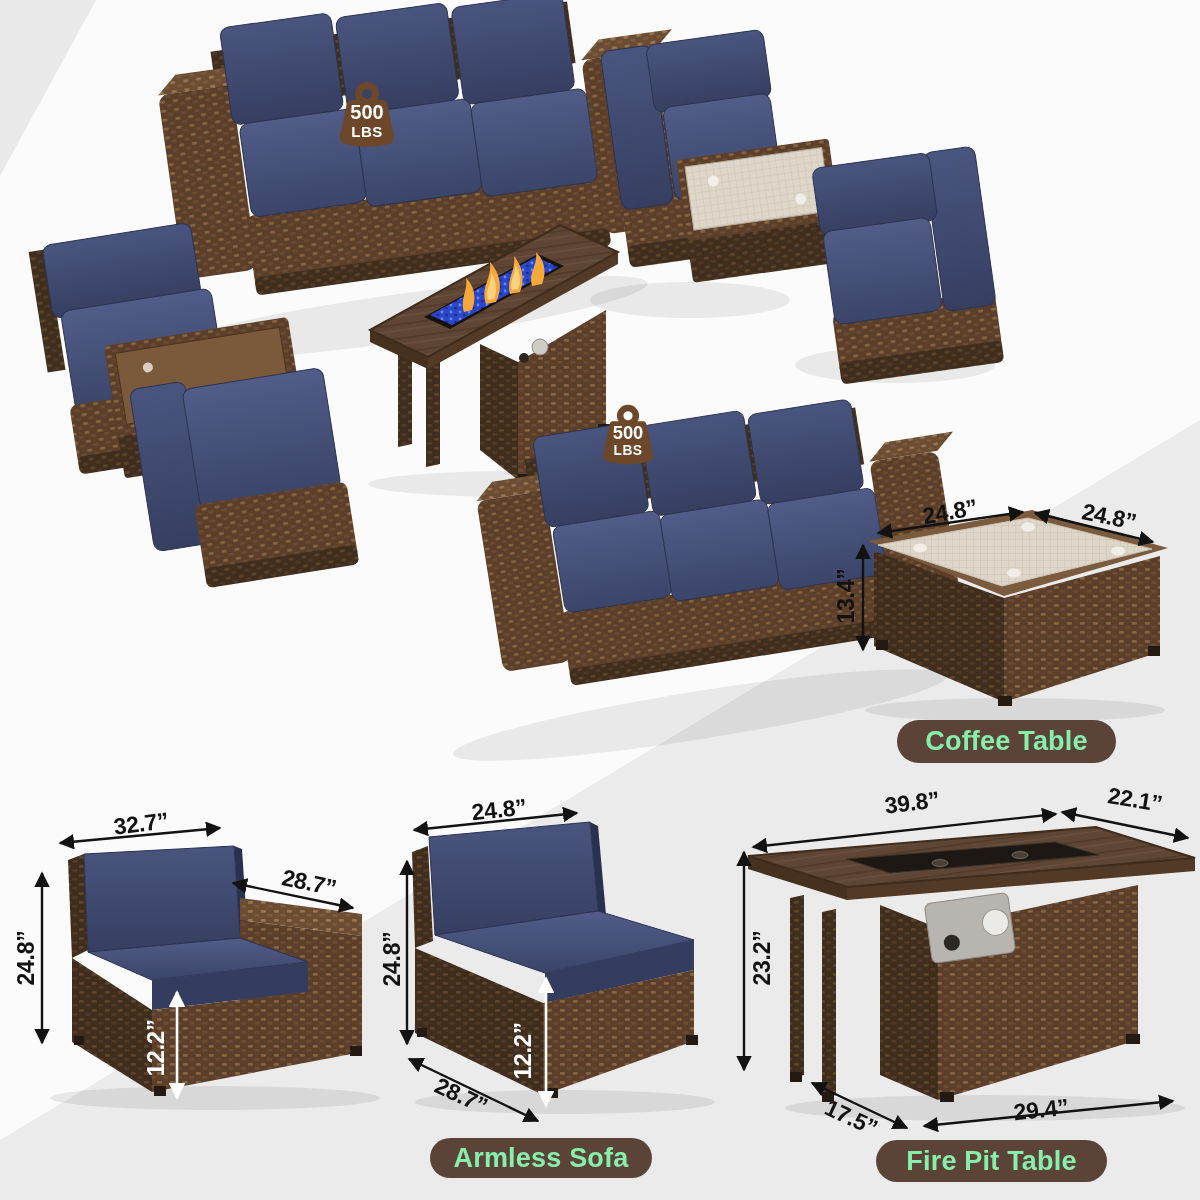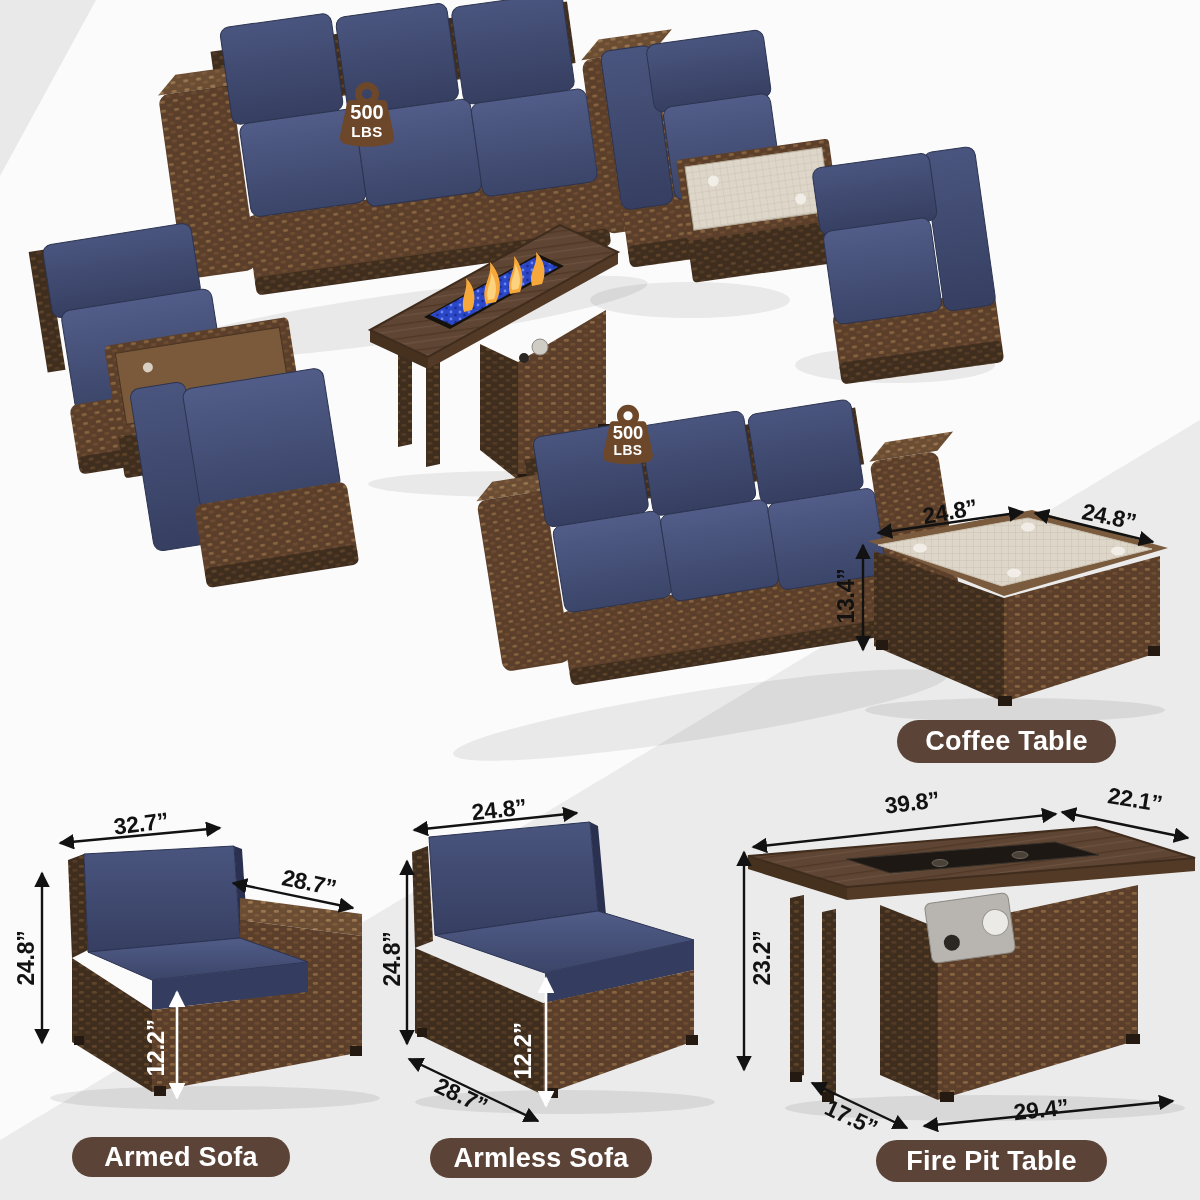--- a/index.html
+++ b/index.html
@@ -9,21 +9,21 @@
     font-family:"Liberation Sans",sans-serif;
   }
   svg.gfx{position:absolute;left:0;top:0;width:1200px;height:1200px;display:block;}
   .dim{
     position:absolute;font-weight:700;font-size:23px;color:#121212;
     white-space:nowrap;letter-spacing:-0.3px;
     transform:translate(-50%,-50%) rotate(var(--rot,0deg));
   }
   .dim-white{color:#ffffff;font-size:24px;}
   .pill{
-    position:absolute;background:#5c4337;color:#ffffff;border-radius:28px;
+    position:absolute;background:#5c4337;color:#86efac;border-radius:28px;
     display:flex;align-items:center;justify-content:center;
     font-weight:700;font-size:27px;letter-spacing:0.2px;
   }
   .bt1{font:700 20px "Liberation Sans",sans-serif;fill:#ffffff;text-anchor:middle;}
   .bt2{font:700 15px "Liberation Sans",sans-serif;fill:#ffffff;text-anchor:middle;letter-spacing:0.5px;}
 </style>
 </head>
 <body>
 
 <div class="canvas">
@@ -294,17 +294,16 @@
   <span class="dim dim-white" style="left:523px;top:1051px;--rot:-90deg">12.2”</span>
   <span class="dim" style="left:461px;top:1096px;--rot:25deg">28.7”</span>
 
   <span class="dim" style="left:912px;top:803px;--rot:-7deg">39.8”</span>
   <span class="dim" style="left:1135px;top:800px;--rot:9deg">22.1”</span>
   <span class="dim" style="left:762px;top:958px;--rot:-90deg">23.2”</span>
   <span class="dim" style="left:851px;top:1118px;--rot:25deg">17.5”</span>
   <span class="dim" style="left:1041px;top:1110px;--rot:-6deg">29.4”</span>
 
   <div class="pill" style="left:897px;top:720px;width:219px;height:43px;">Coffee Table</div>
-  <div class="pill" style="left:72px;top:1137px;width:218px;height:40px;">Armed Sofa</div>
   <div class="pill" style="left:430px;top:1138px;width:222px;height:40px;">Armless Sofa</div>
   <div class="pill" style="left:876px;top:1140px;width:231px;height:42px;">Fire Pit Table</div>
 
 </div>
 
 </body></html>

